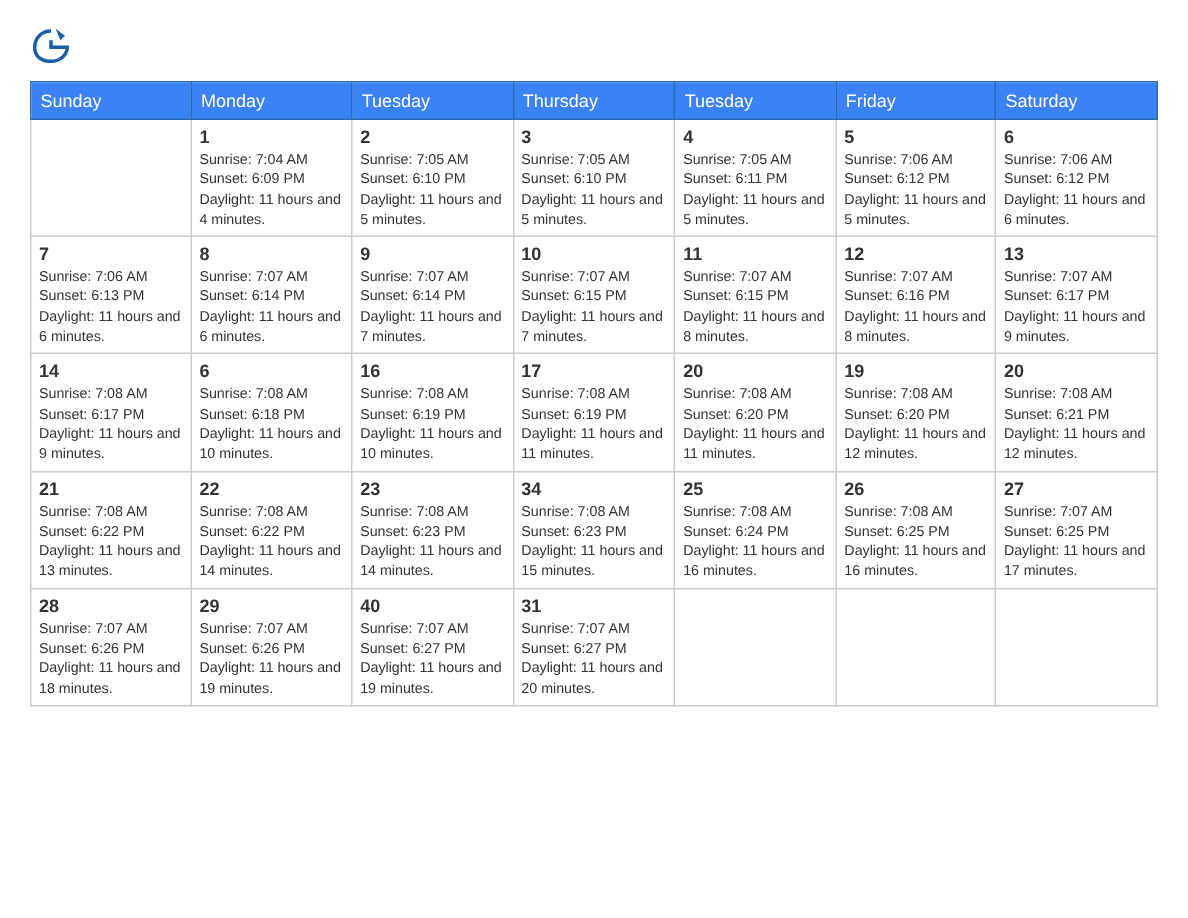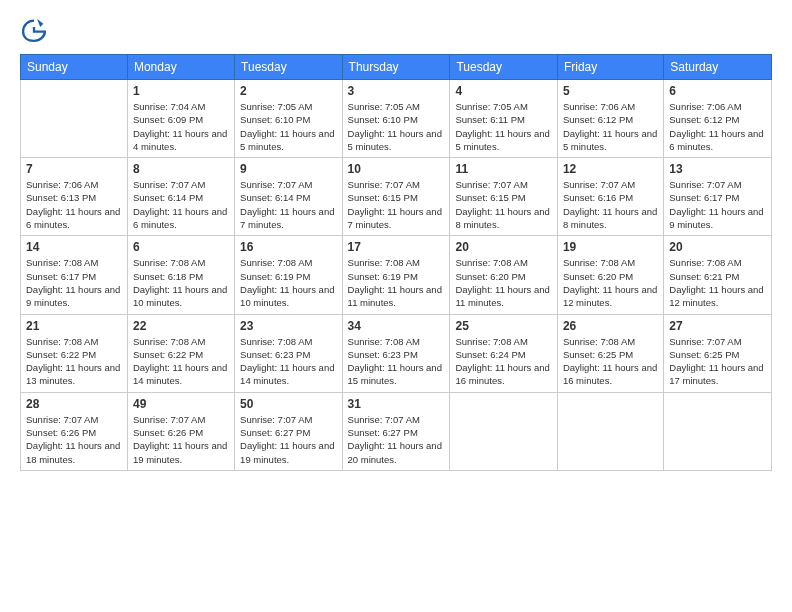--- a/index.html
+++ b/index.html
@@ -244,25 +244,25 @@
             <span class="cell-date">27</span>
             <div class="cell-info">Sunrise: 7:07 AM<br>Sunset: 6:25 PM<br>Daylight: 11 hours and 17 minutes.</div>
           </td>
         </tr>
         <tr class="week-row">
           <td>
             <span class="cell-date">28</span>
             <div class="cell-info">Sunrise: 7:07 AM<br>Sunset: 6:26 PM<br>Daylight: 11 hours and 18 minutes.</div>
           </td>
           <td>
-            <span class="cell-date">49</span>
+            <span class="cell-date">29</span>
             <div class="cell-info">Sunrise: 7:07 AM<br>Sunset: 6:26 PM<br>Daylight: 11 hours and 19 minutes.</div>
           </td>
           <td>
-            <span class="cell-date">50</span>
+            <span class="cell-date">40</span>
             <div class="cell-info">Sunrise: 7:07 AM<br>Sunset: 6:27 PM<br>Daylight: 11 hours and 19 minutes.</div>
           </td>
           <td>
             <span class="cell-date">31</span>
             <div class="cell-info">Sunrise: 7:07 AM<br>Sunset: 6:27 PM<br>Daylight: 11 hours and 20 minutes.</div>
           </td>
           <td class="empty-cell"></td>
           <td class="empty-cell"></td>
           <td class="empty-cell"></td>
         </tr>

